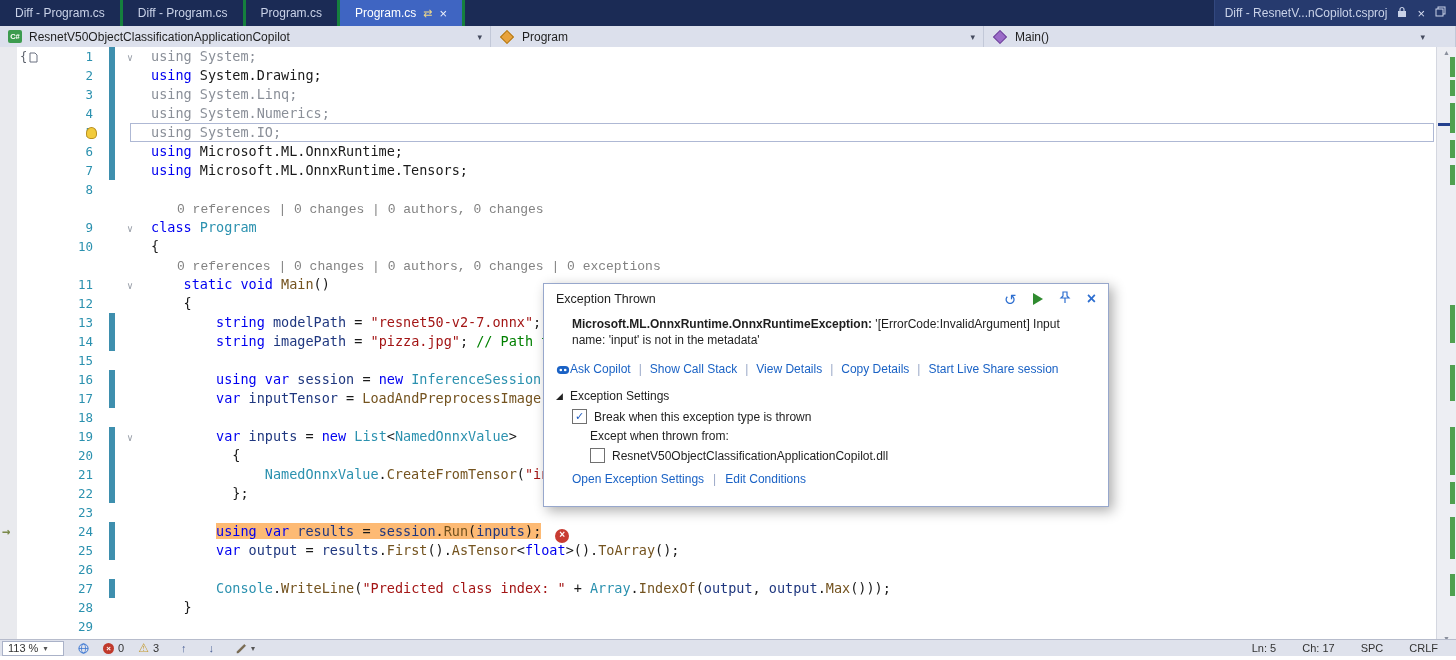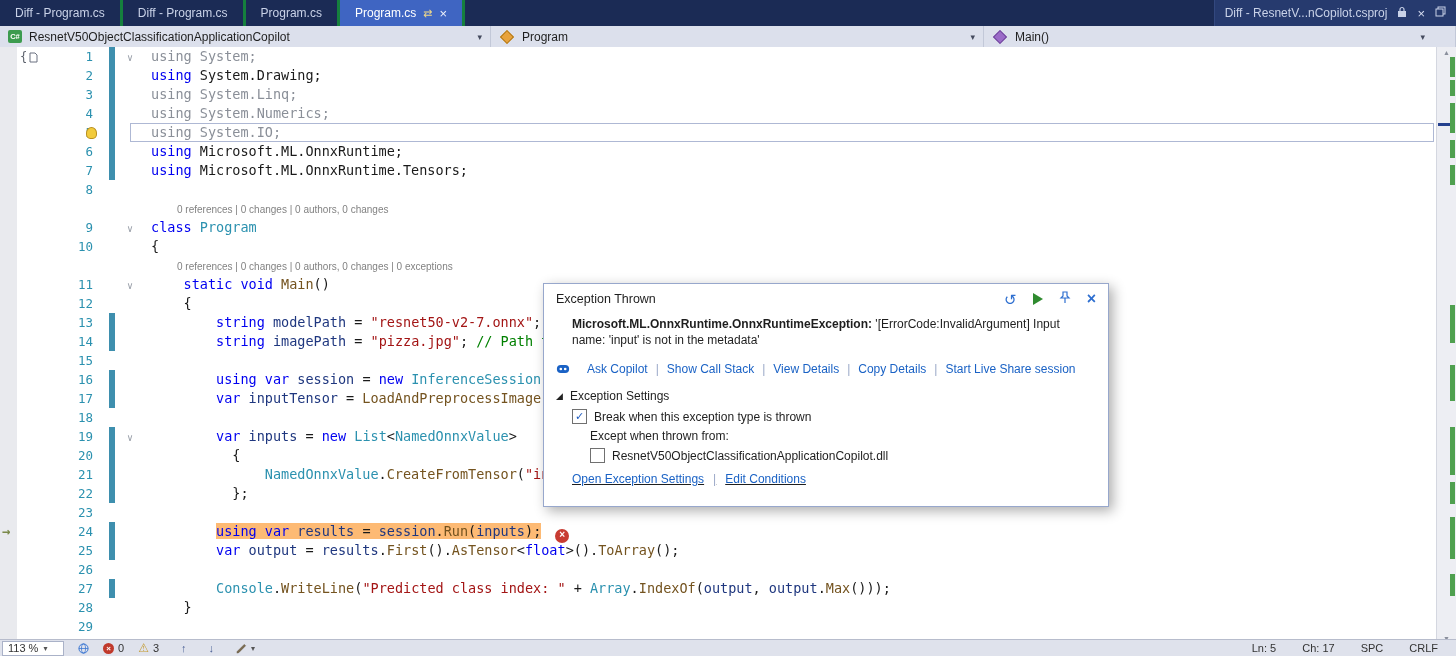--- a/index.html
+++ b/index.html
@@ -43,21 +43,21 @@
   .cbar{width:6px;flex:none;margin-left:2px;}
   .cbar.on{background:#3E8FAE;}
   .outl{width:30px;flex:none;text-align:center;}
   .chev{color:#9AA0AA;font-size:10px;}
   .code{flex:1;white-space:pre;color:#1a1a1a;padding-left:6px;}
   .row.cur::after{content:'';position:absolute;left:130px;right:3px;top:0;bottom:0;
     border:1px solid #AEB8D4;pointer-events:none;}
   .hl{background:#fdba74;}
   .tk-k{color:#0000F0}.tk-g{color:#8A8F98}.tk-t{color:#2B91AF}.tk-s{color:#A31515}
   .tk-c{color:#008000}.tk-m{color:#74531F}.tk-l{color:#1F377F}.tk-p{color:#1a1a1a}
-  .lens{color:#828282;font-family:Liberation Sans, sans-serif;font-size:10px;padding-left:26px;}
+  .lens{color:#828282;font-family:Liberation Mono, monospace;font-size:13px;padding-left:26px;}
   .errico{display:inline-block;width:14px;height:14px;line-height:14px;border-radius:50%;
     background:#C83C32;color:#fff;text-align:center;font:bold 10px "Liberation Sans",sans-serif;
     margin-left:14px;vertical-align:-2px;}
   .bulb{position:absolute;left:86px;top:4px;width:9px;height:10px;background:#F2CB3C;
     border:1px solid #B98F1F;border-radius:50% 50% 40% 40%;}
   .brace-doc{position:absolute;left:20px;top:3px;color:#5A5F6A;
     font:12px "DejaVu Sans Mono",monospace;display:flex;align-items:center;gap:2px;}
 
   
   .vscroll{position:absolute;top:47px;right:0;width:19px;bottom:16px;background:#EDEEF3;
@@ -72,30 +72,30 @@
     border:1px solid #97A7CC;box-shadow:4px 4px 12px rgba(0,0,0,.32);z-index:20;font-size:12px;color:#1e1e1e;}
   .dlg-title{display:flex;align-items:center;height:30px;padding:0 12px;}
   .dlg-title-text{font-size:12.5px;}
   .dlg-icons{margin-left:auto;display:flex;gap:16px;align-items:center;}
   .ic-hist{color:#2E6FD0;font-size:15px;line-height:15px;}
   .ic-play{width:0;height:0;border-left:10px solid #2F8B2F;border-top:6px solid transparent;
     border-bottom:6px solid transparent;display:inline-block;}
   .ic-x{color:#2E6FD0;font-size:16px;font-weight:bold;line-height:16px;}
   .dlg-msg{padding:2px 28px 6px;line-height:16px;max-width:540px;}
   .dlg-links{padding:8px 12px 6px;display:flex;gap:8px;align-items:center;white-space:nowrap;}
-  .dlink{color:#1A62C5;display:flex;gap:17px;align-items:center;cursor:pointer;}
+  .dlink{color:#1A62C5;display:flex;gap:0;align-items:flex-end;cursor:pointer;}
   .lsep{color:#9AA8C8;}
   .dlg-set-h{padding:7px 12px 3px;display:flex;gap:7px;align-items:center;}
   .tri{font-size:9px;color:#222;}
   .cbrow{padding:3px 12px 2px 28px;display:flex;gap:7px;align-items:center;}
   .cbrow.deep{padding-left:46px;}
   .except{padding:3px 12px 2px 46px;}
   .cb{width:13px;height:13px;border:1px solid #707070;background:#fff;display:inline-block;
     text-align:center;line-height:12px;font-size:11px;color:#1F5CC0;flex:none;}
-  .dlg-footer{padding:7px 28px 0 28px;display:flex;gap:9px;align-items:center;text-decoration:underline;}
+  .dlg-footer{padding:7px 28px 0 28px;display:flex;gap:9px;align-items:center;}
 
   
   .statusbar{position:absolute;left:0;right:0;bottom:4px;height:16px;background:#DFE2EC;
     border-top:1px solid #B7BCCC;display:flex;align-items:center;font-size:11px;color:#333;}
   .zoom{background:#fff;border:1px solid #AAB2C8;height:13px;margin-left:2px;padding:0 5px;
     display:flex;align-items:center;gap:5px;min-width:50px;}
   .zoom .arrow{font-size:8px;color:#555;}
   .sb-ico{margin-left:14px;display:flex;align-items:center;gap:4px;}
   .err-circ{width:11px;height:11px;border-radius:50%;background:#C0392B;color:#fff;
     font:bold 8px "Liberation Sans",sans-serif;display:flex;align-items:center;justify-content:center;}

